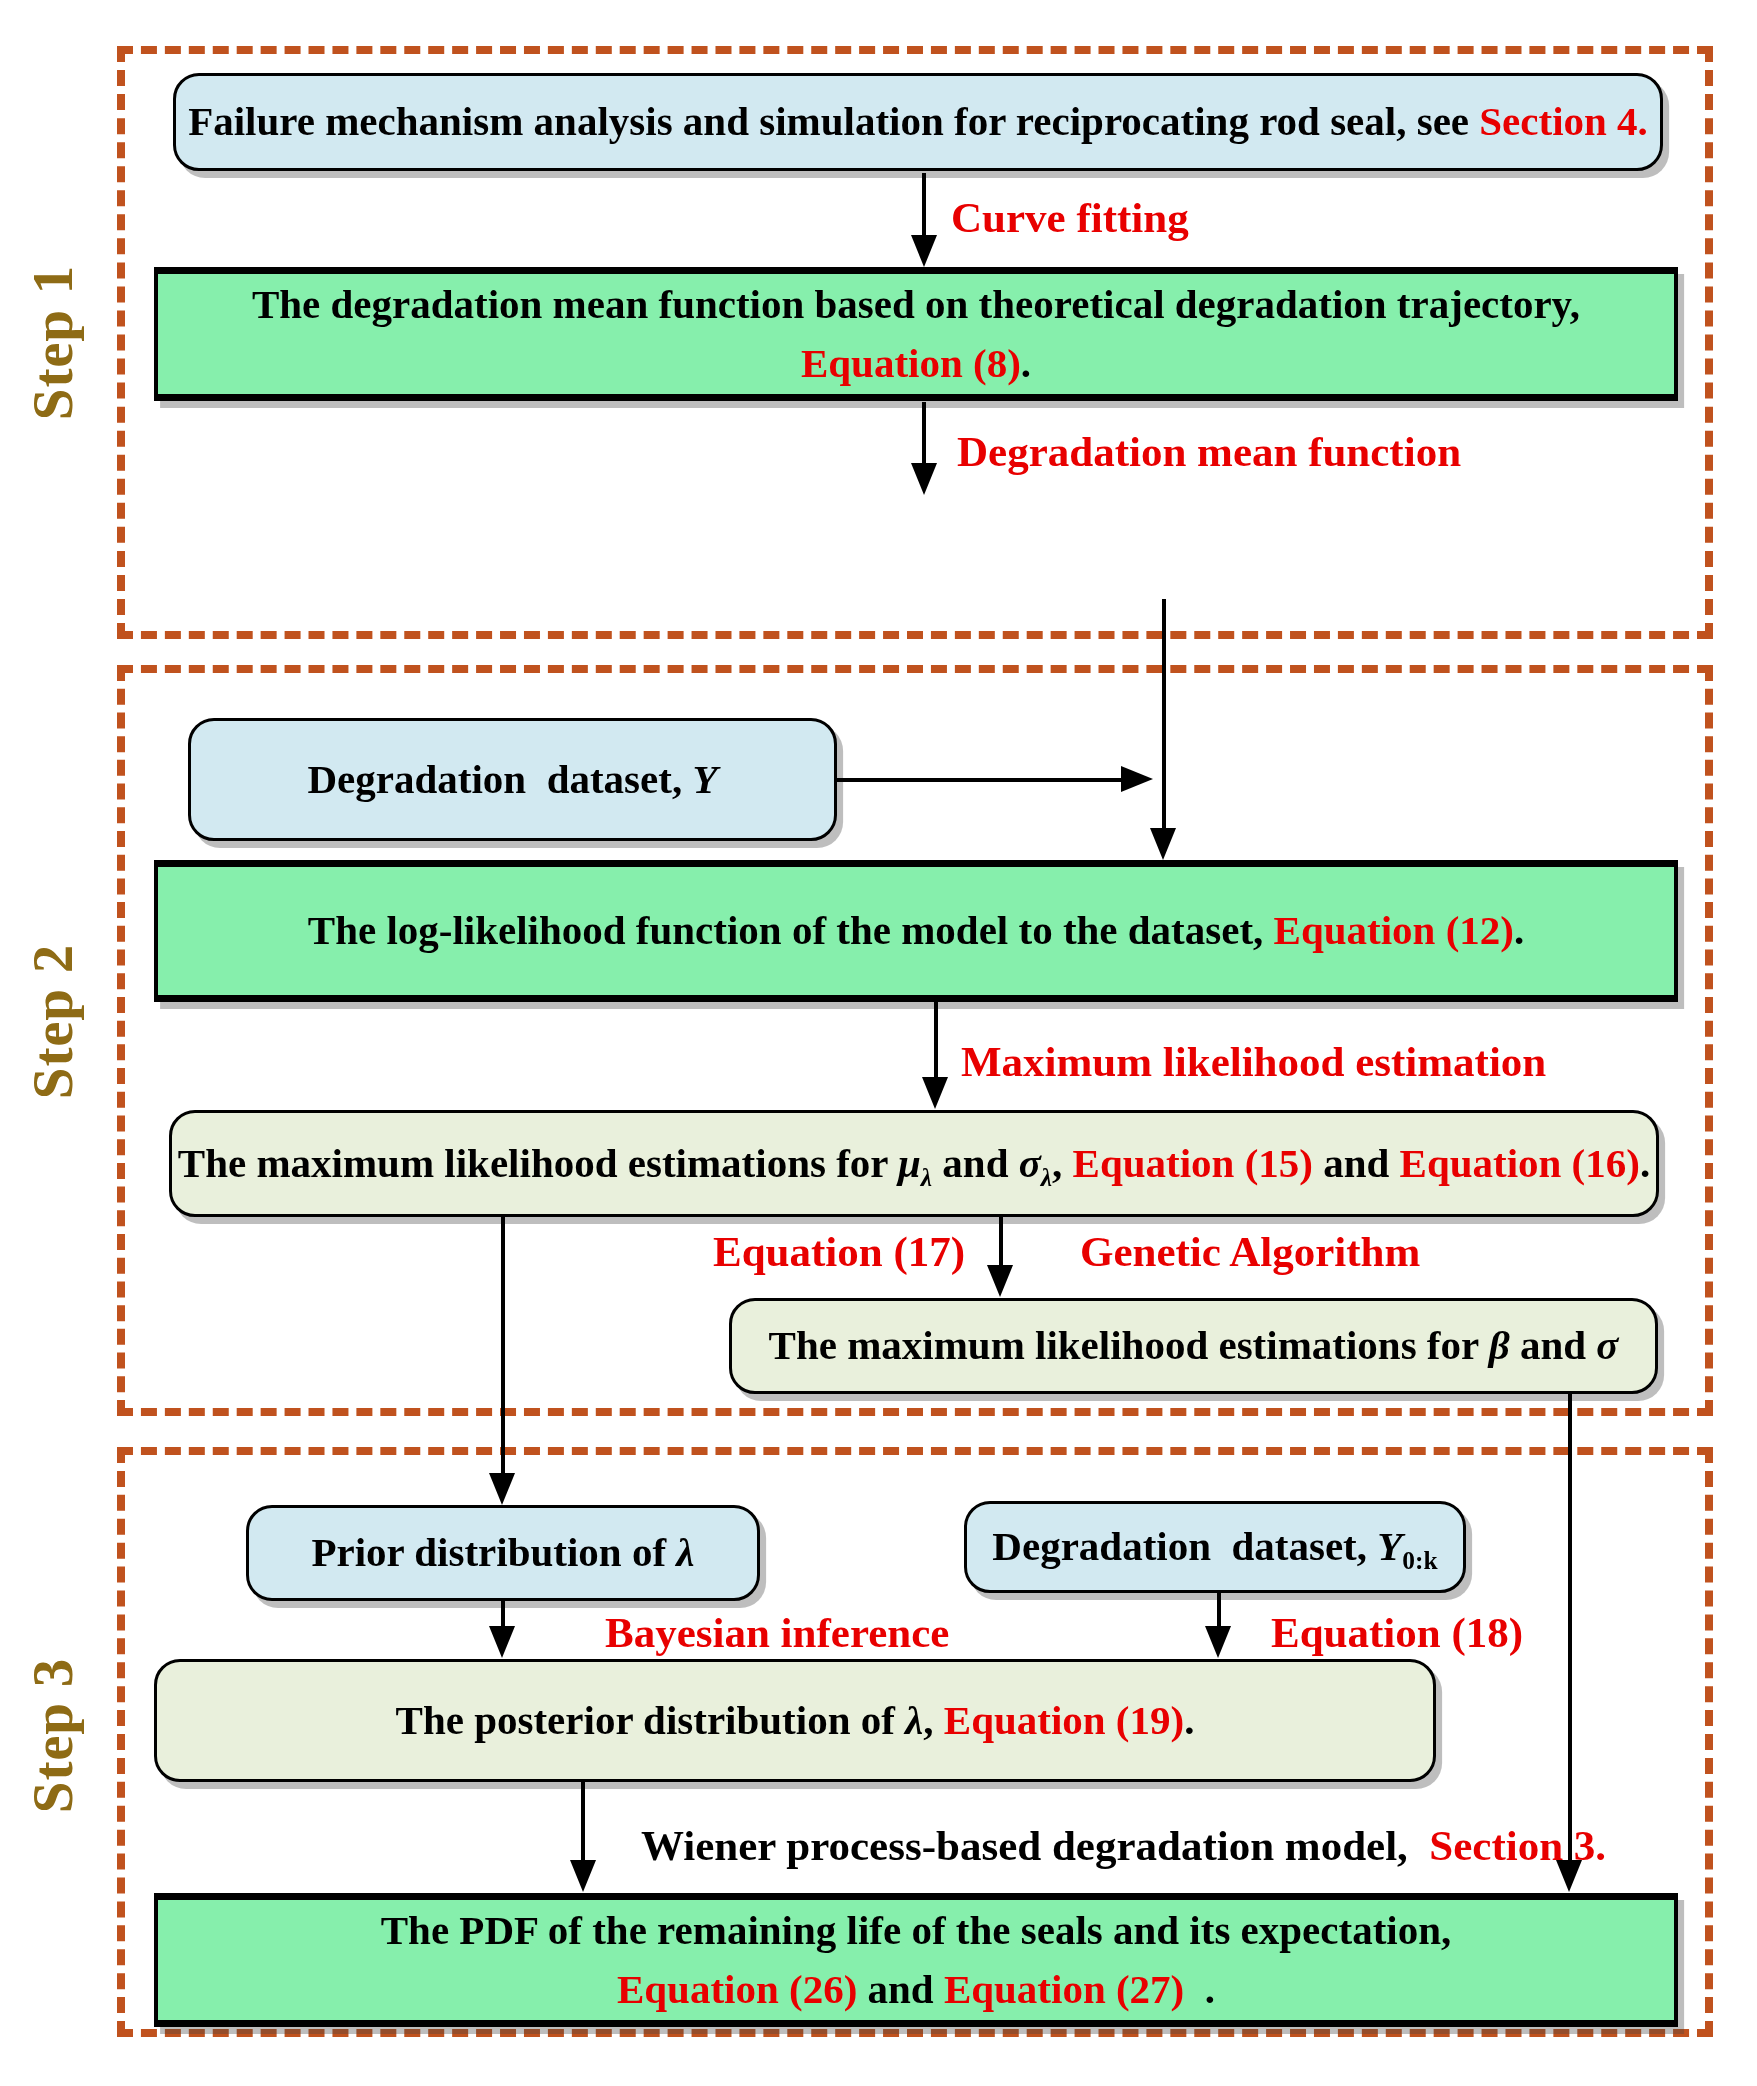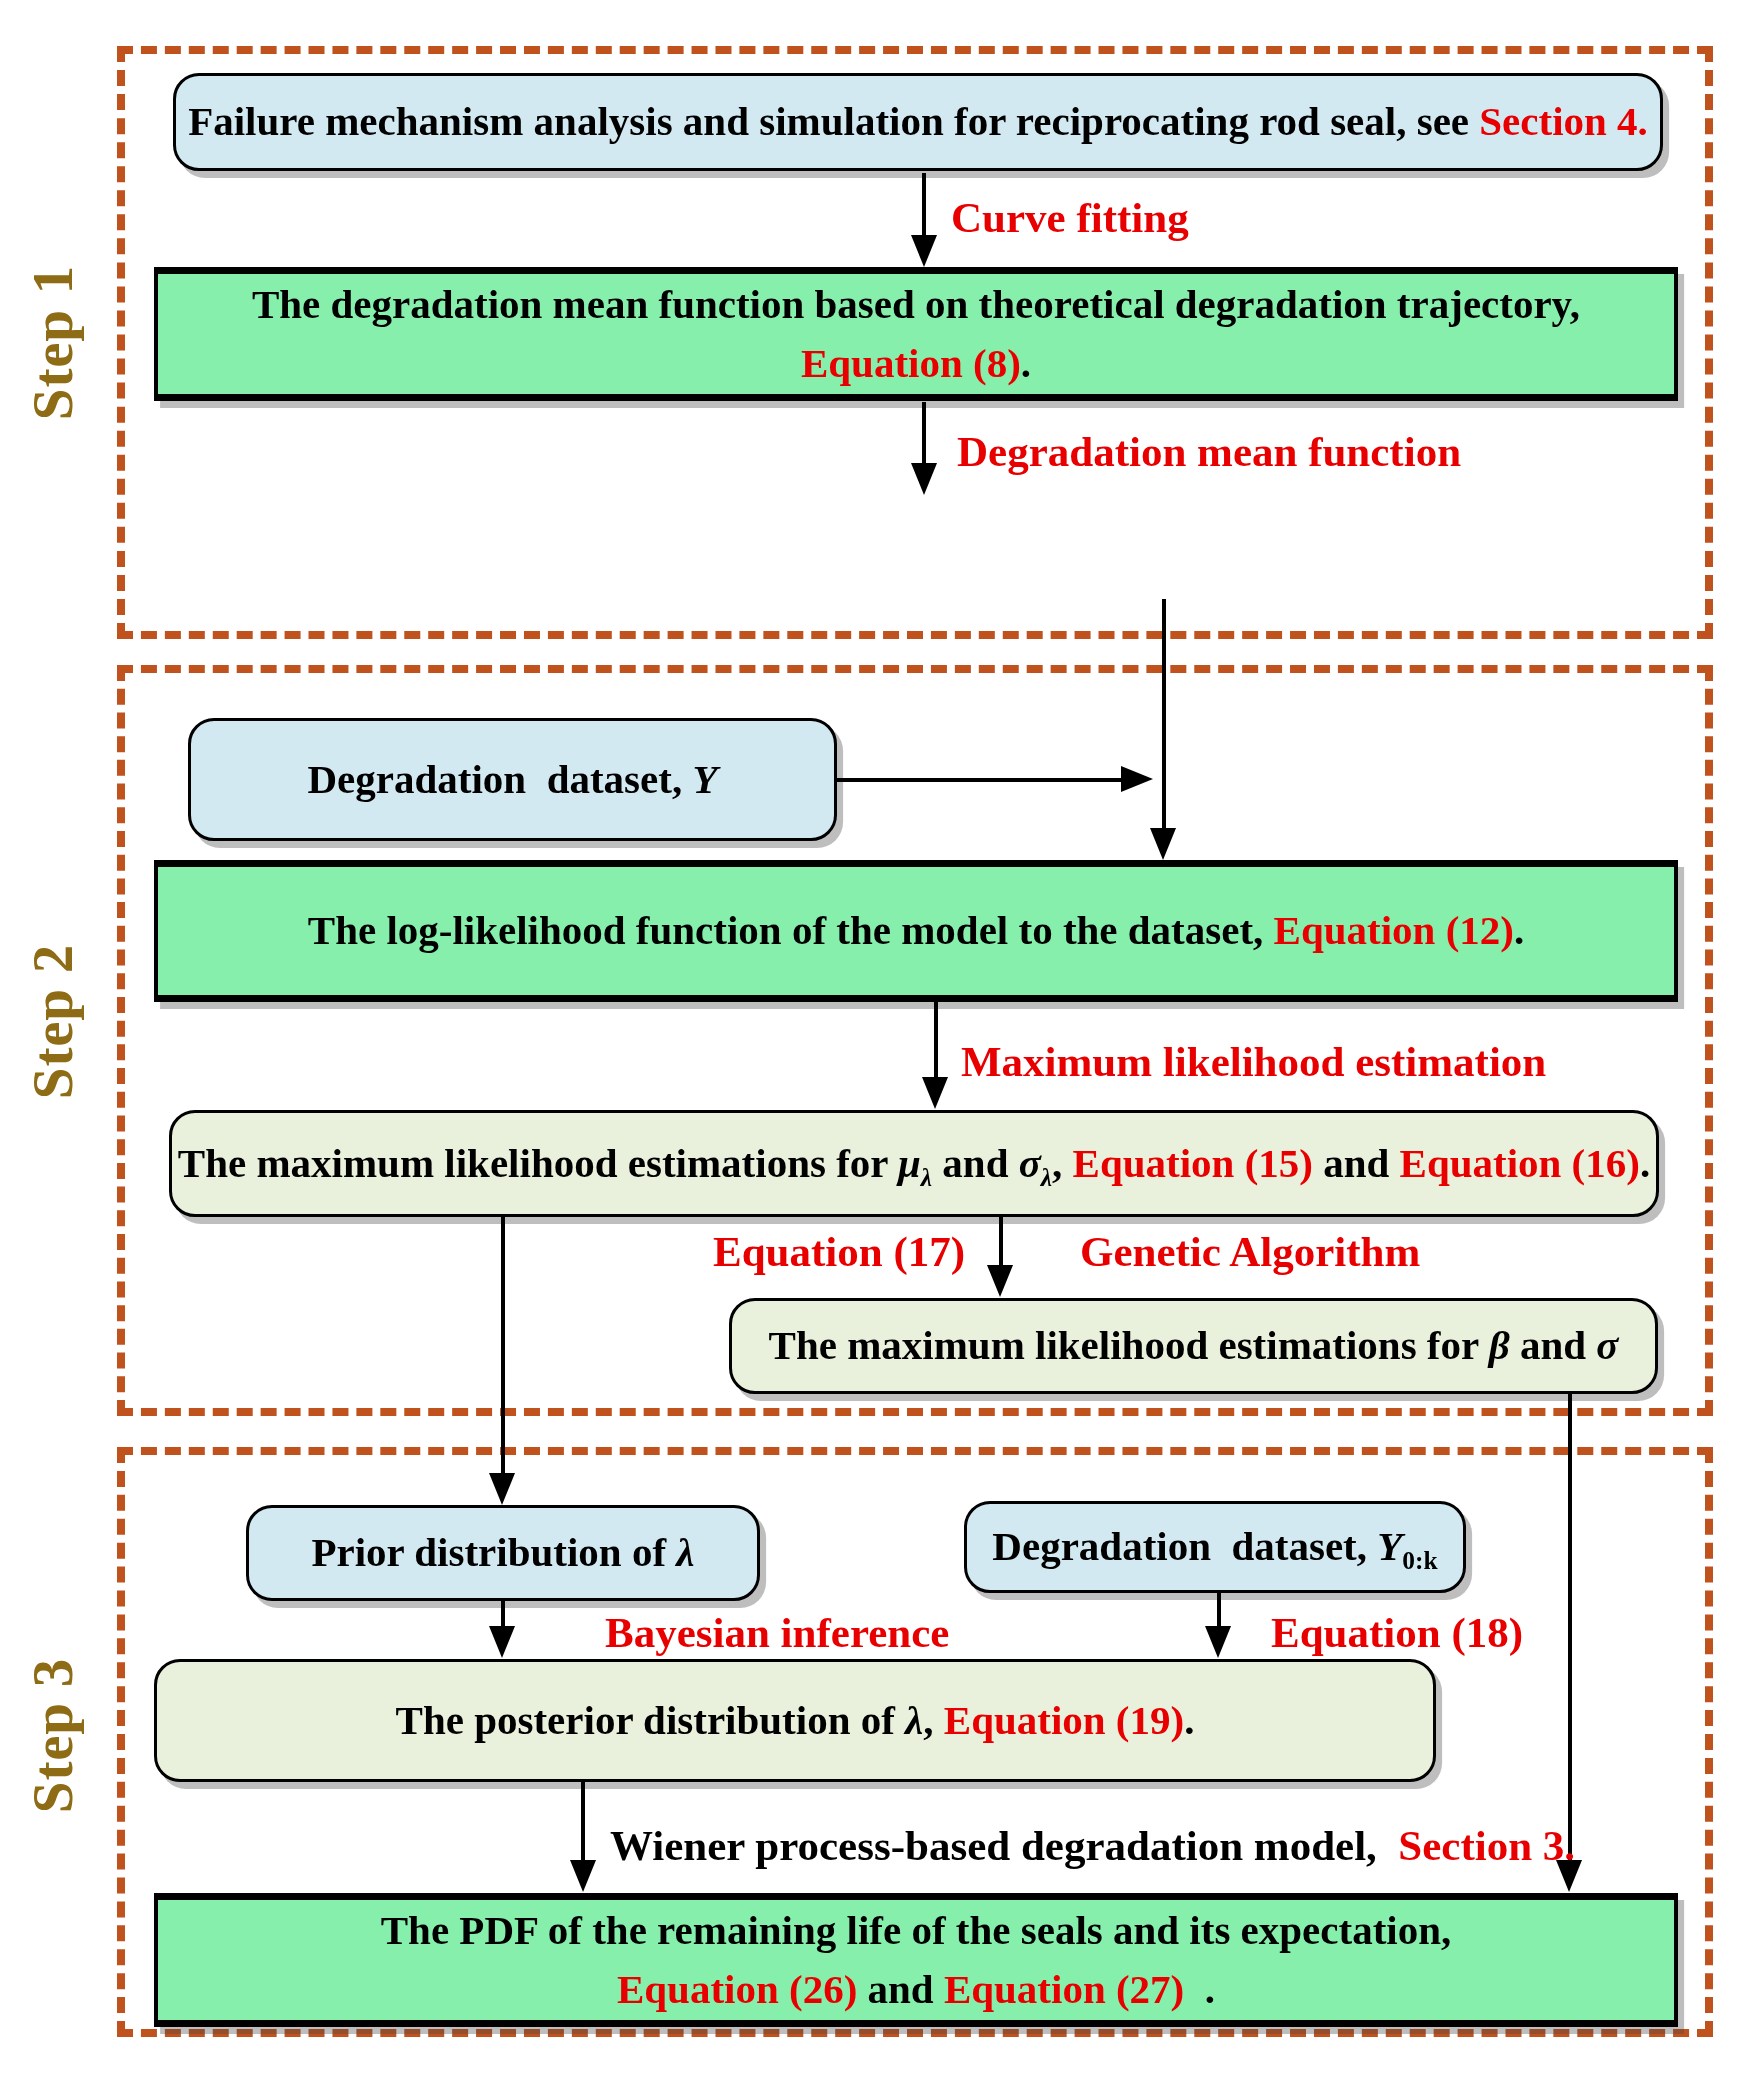--- a/index.html
+++ b/index.html
@@ -128,16 +128,16 @@
   <div class="vline" style="left:581px;top:1781px;height:81px;"></div>
   <div class="head-d" style="left:570px;top:1860px;"></div>
 
   <div class="albl" style="left:951px;top:193px;">Curve fitting</div>
   <div class="albl" style="left:957px;top:427px;">Degradation mean function</div>
   <div class="albl" style="left:961px;top:1037px;">Maximum likelihood estimation</div>
   <div class="albl" style="left:713px;top:1227px;">Equation (17)</div>
   <div class="albl" style="left:1044px;top:1227px;margin-left:36px;">Genetic Algorithm</div>
   <div class="albl" style="left:605px;top:1608px;">Bayesian inference</div>
   <div class="albl" style="left:1271px;top:1608px;">Equation (18)</div>
-  <div class="albl-mixed" style="left:610px;top:1821px;text-align:right;"><span>Wiener process-based degradation model,  </span><span class="red">Section 3.</span></div>
+  <div class="albl-mixed" style="left:641px;top:1821px;text-align:right;"><span>Wiener process-based degradation model,  </span><span class="red">Section 3.</span></div>
 
 </div>
 
 
 </body></html>

